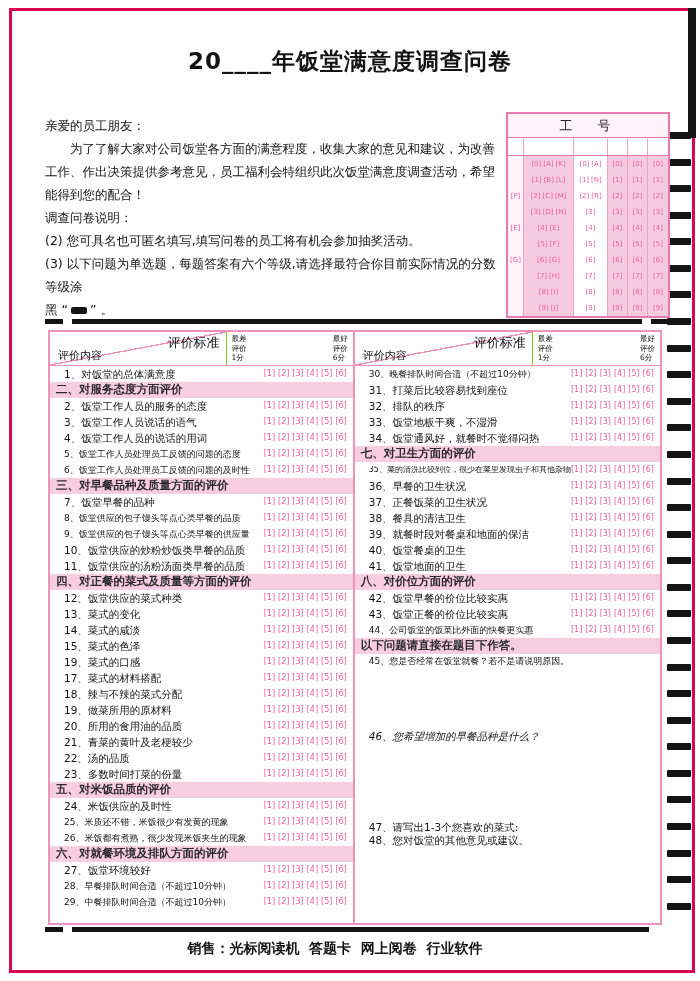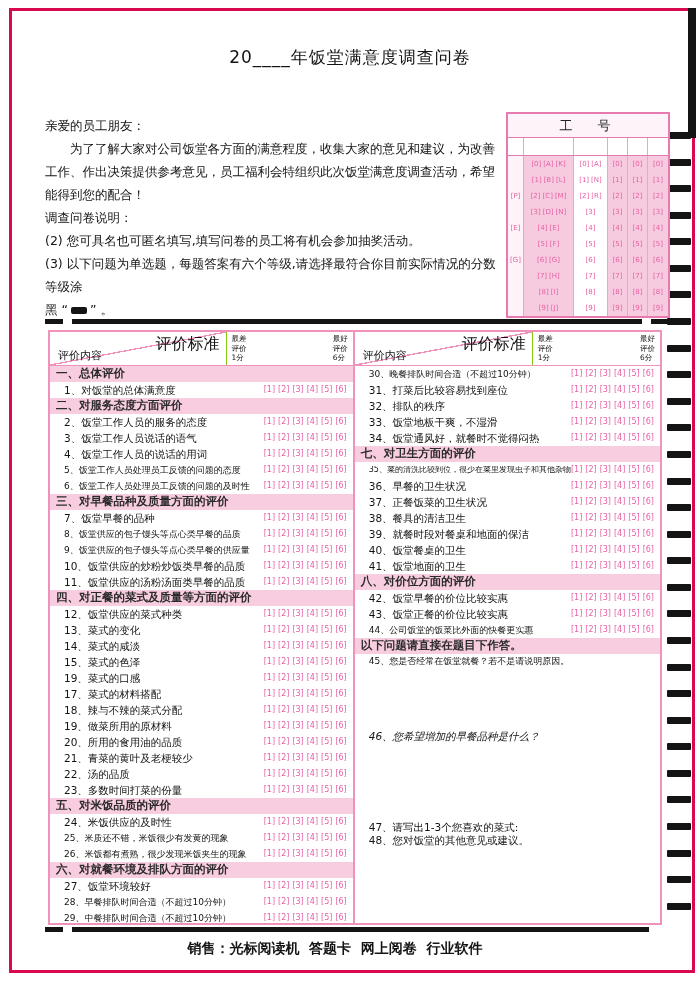--- a/index.html
+++ b/index.html
@@ -5,21 +5,21 @@
   *{margin:0;padding:0;box-sizing:border-box}
   html,body{width:700px;height:981px}
   body{font-family:"DejaVu Sans","Liberation Sans",sans-serif;background:#f2f0f1}
   .page{position:relative;width:700px;height:981px;background:#ffffff;overflow:hidden}
 
   .red-border{position:absolute;left:9px;top:8px;width:686px;height:965px;border:3px solid #d8094f;pointer-events:none}
   .corner-bar{position:absolute;left:688px;top:8px;width:8px;height:130px;background:#141414}
   .timing{position:absolute;left:667px;top:132px;width:25px;height:778px;display:flex;flex-direction:column;justify-content:space-between}
   .tmark{width:24px;height:7px;background:#141414;border-radius:1px}
 
-  .title{position:absolute;top:46px;left:0;width:100%;text-align:center;font-size:17px;font-weight:400;color:#131313;letter-spacing:1px}
+  .title{position:absolute;top:46px;left:0;width:100%;text-align:center;font-size:23px;font-weight:700;color:#131313;letter-spacing:1px}
 
   .intro{position:absolute;left:45px;top:114px;width:462px;font-size:12.5px;line-height:23px;color:#131313}
   .intro .body{text-indent:2em}
   .fill-mark{display:inline-block;width:16px;height:7px;background:#141414;border-radius:2px;vertical-align:middle;margin:0 3px}
 
   
   .id-grid{position:absolute;left:506px;top:112px;width:164px;border:2px solid #e87ab2;background:#fdf3f8}
   .id-title{height:24px;line-height:24px;text-align:center;font-size:13px;color:#222;border-bottom:1px solid #e87ab2;letter-spacing:6px}
   .id-write{display:grid;grid-template-columns:16px 50px 34px 20px 20px 20px;height:18px;border-bottom:1px solid #e87ab2}
   .id-wcell{border-right:1px solid #eda4c9;background:#fff}
@@ -38,21 +38,21 @@
   .sep-top{left:45px;top:319px;width:624px}
   .sep-bottom{left:45px;top:927px;width:604px}
 
   
   .survey{position:absolute;left:48px;top:330px;width:614px;height:595px;display:flex}
   .col{border:2px solid #ef93bd;background:#fff;display:flex;flex-direction:column}
   .col-left{width:310px}
   .col-right{flex:1;border-left:none}
   .thead{height:34px;display:flex;border-bottom:1px solid #ef93bd;flex:none}
   .diag{width:58%;position:relative;background:linear-gradient(to bottom right,transparent calc(50% - .7px),#ef93bd calc(50% - .7px),#ef93bd calc(50% + .7px),transparent calc(50% + .7px))}
-  .diag .crit{position:absolute;top:2px;right:6px;font-size:16px;color:#131313}
+  .diag .crit{position:absolute;top:2px;right:6px;font-size:13px;color:#131313}
   .diag .cont{position:absolute;bottom:2px;left:8px;font-size:11px;color:#131313}
   .scalehead{flex:1;border-left:1px solid #84cc16;display:flex;justify-content:space-between;padding:2px 5px;font-size:7.5px;line-height:9.5px;color:#131313}
   .row{flex:none;display:flex;align-items:center;padding:0 4px;line-height:1}
   .row.section{background:#f8cde0;font-weight:bold;font-size:11.5px;color:#2b2b2b;height:16px;padding-left:6px}
   .row.q{height:16px}
   .qt{flex:1;min-width:0;white-space:nowrap;overflow:hidden;font-size:10.5px;color:#131313;padding-left:10px}
   .qt.small{font-size:9px}
   .qt.tiny{font-size:8px}
   .bubbles{display:flex;gap:3px;padding-right:2px;flex:none}
   .bubble{font-size:8px;color:#e75fa5;white-space:nowrap}
@@ -329,21 +329,20 @@
               <div>评价</div>
               <div>1分</div>
             </div>
             <div class="best">
               <div>最好</div>
               <div>评价</div>
               <div>6分</div>
             </div>
           </div>
         </div>
-        <div class="row section">一、总体评价</div>
         <div class="row q">
           <span class="qt">1、对饭堂的总体满意度</span>
           <span class="bubbles">
             <span class="bubble">[1]</span>
             <span class="bubble">[2]</span>
             <span class="bubble">[3]</span>
             <span class="bubble">[4]</span>
             <span class="bubble">[5]</span>
             <span class="bubble">[6]</span>
           </span>

